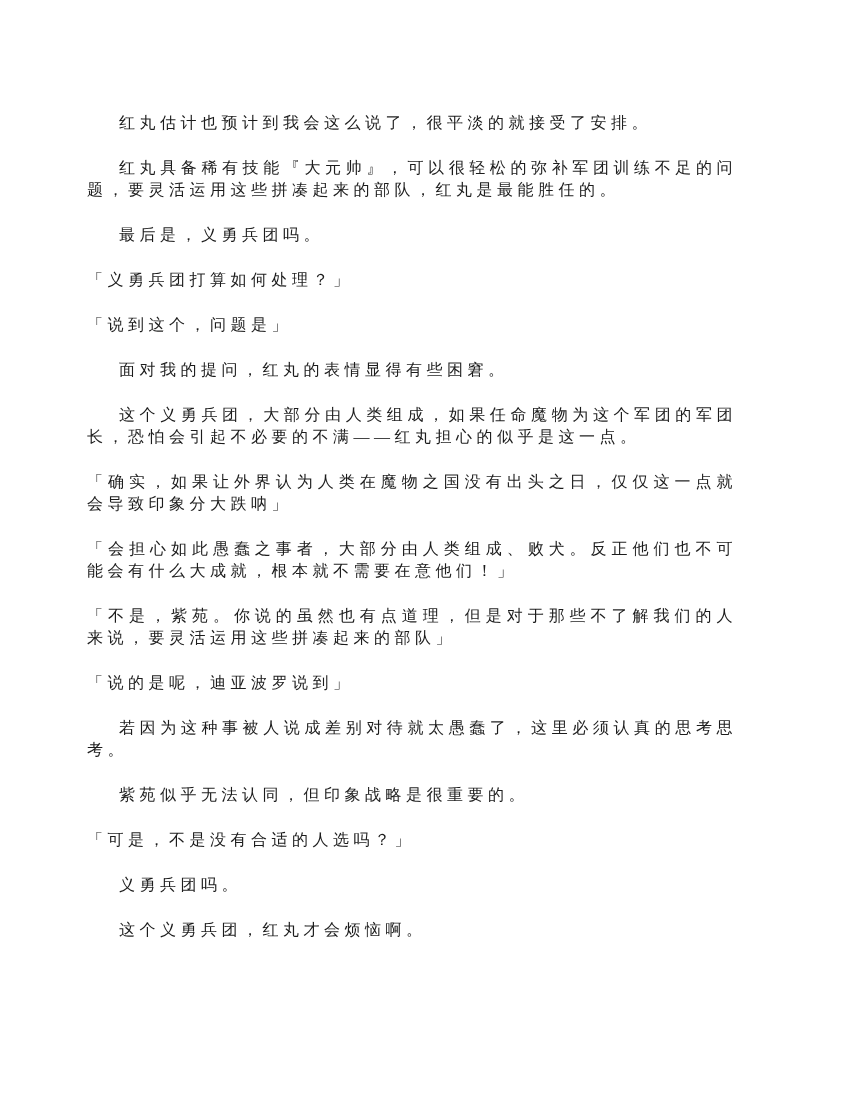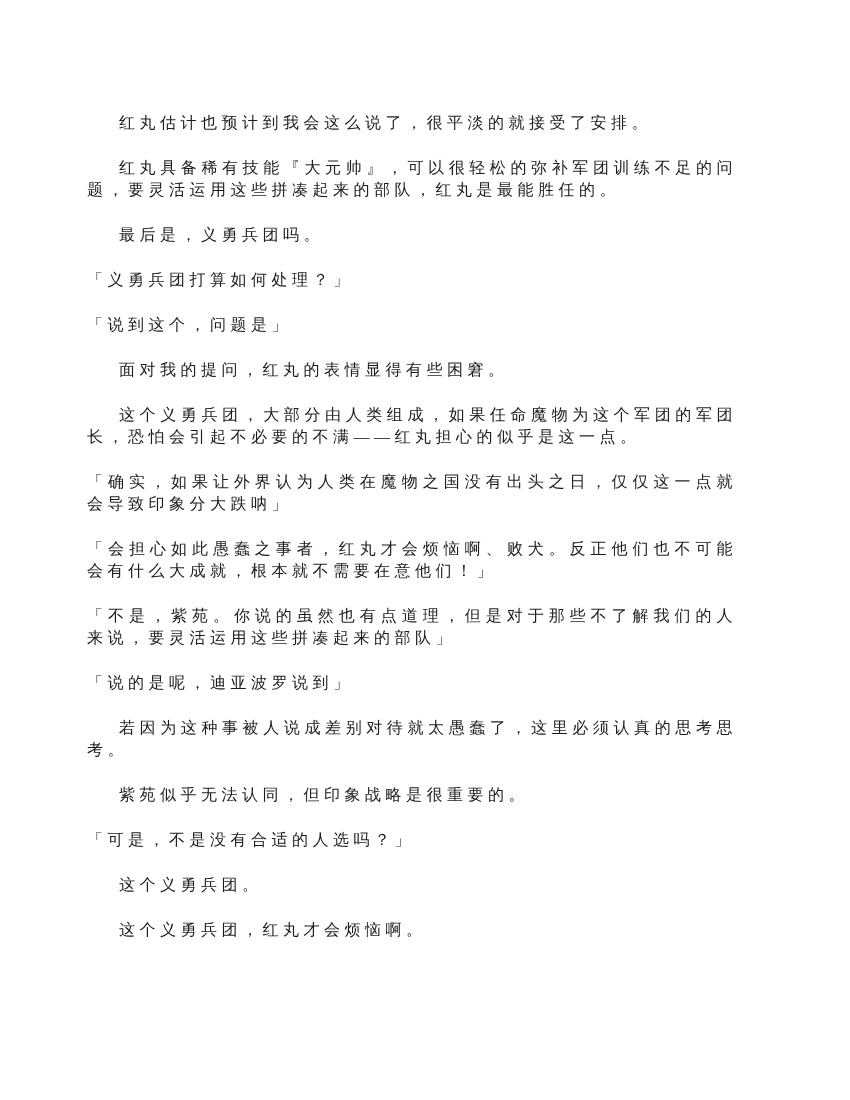--- a/index.html
+++ b/index.html
@@ -46,22 +46,22 @@
   <div class="text-block">
 
   <p class="narration">红丸估计也预计到我会这么说了，很平淡的就接受了安排。</p>
       <p class="narration">红丸具备稀有技能『大元帅』，可以很轻松的弥补军团训练不足的问题，要灵活运用这些拼凑起来的部队，红丸是最能胜任的。</p>
       <p class="narration">最后是，义勇兵团吗。</p>
       <p class="dialogue">「义勇兵团打算如何处理？」</p>
       <p class="dialogue">「说到这个，问题是」</p>
       <p class="narration">面对我的提问，红丸的表情显得有些困窘。</p>
       <p class="narration">这个义勇兵团，大部分由人类组成，如果任命魔物为这个军团的军团长，恐怕会引起不必要的不满——红丸担心的似乎是这一点。</p>
       <p class="dialogue">「确实，如果让外界认为人类在魔物之国没有出头之日，仅仅这一点就会导致印象分大跌呐」</p>
-      <p class="dialogue">「会担心如此愚蠢之事者，红丸才会烦恼啊、败犬。反正他们也不可能会有什么大成就，根本就不需要在意他们！」</p>
+      <p class="dialogue">「会担心如此愚蠢之事者，大部分由人类组成、败犬。反正他们也不可能会有什么大成就，根本就不需要在意他们！」</p>
       <p class="dialogue">「不是，紫苑。你说的虽然也有点道理，但是对于那些不了解我们的人来说，要灵活运用这些拼凑起来的部队」</p>
       <p class="dialogue">「说的是呢，迪亚波罗说到」</p>
       <p class="narration">若因为这种事被人说成差别对待就太愚蠢了，这里必须认真的思考思考。</p>
       <p class="narration">紫苑似乎无法认同，但印象战略是很重要的。</p>
       <p class="dialogue">「可是，不是没有合适的人选吗？」</p>
-      <p class="narration">这个义勇兵团。</p>
+      <p class="narration">义勇兵团吗。</p>
       <p class="narration">这个义勇兵团，红丸才会烦恼啊。</p>
     </div>
 </div>
 
 </body></html>

